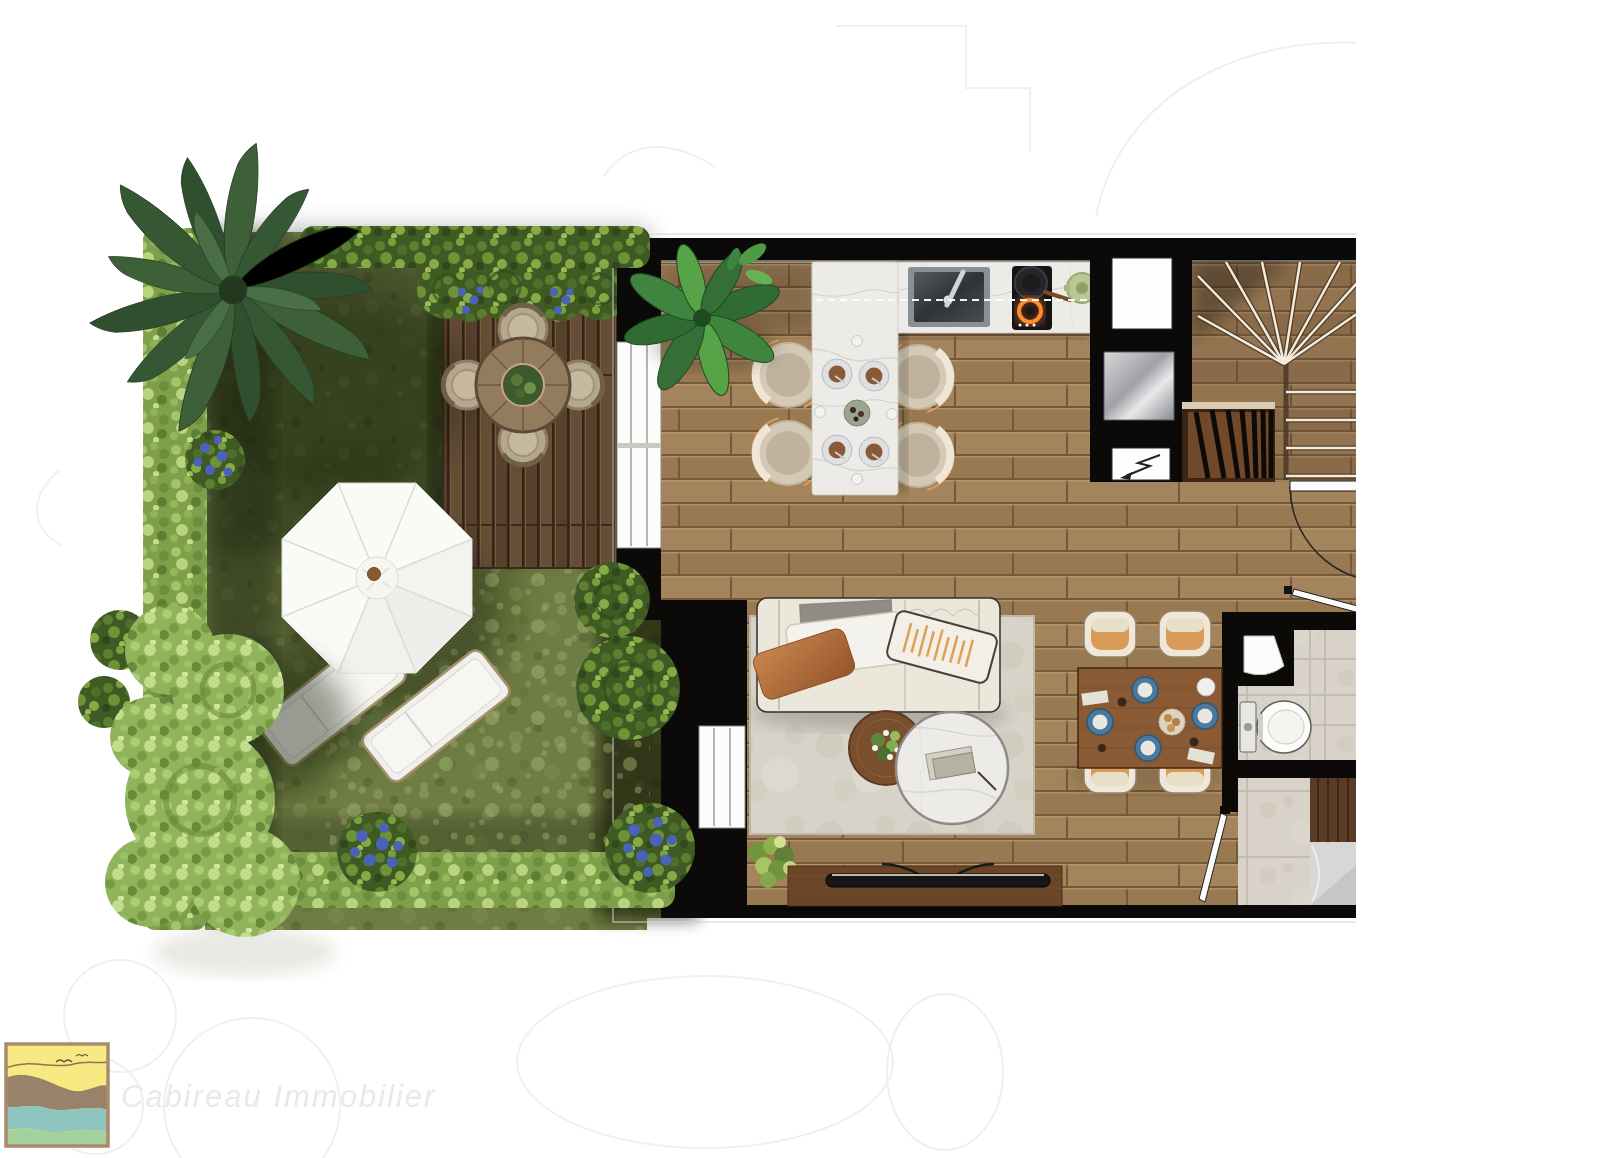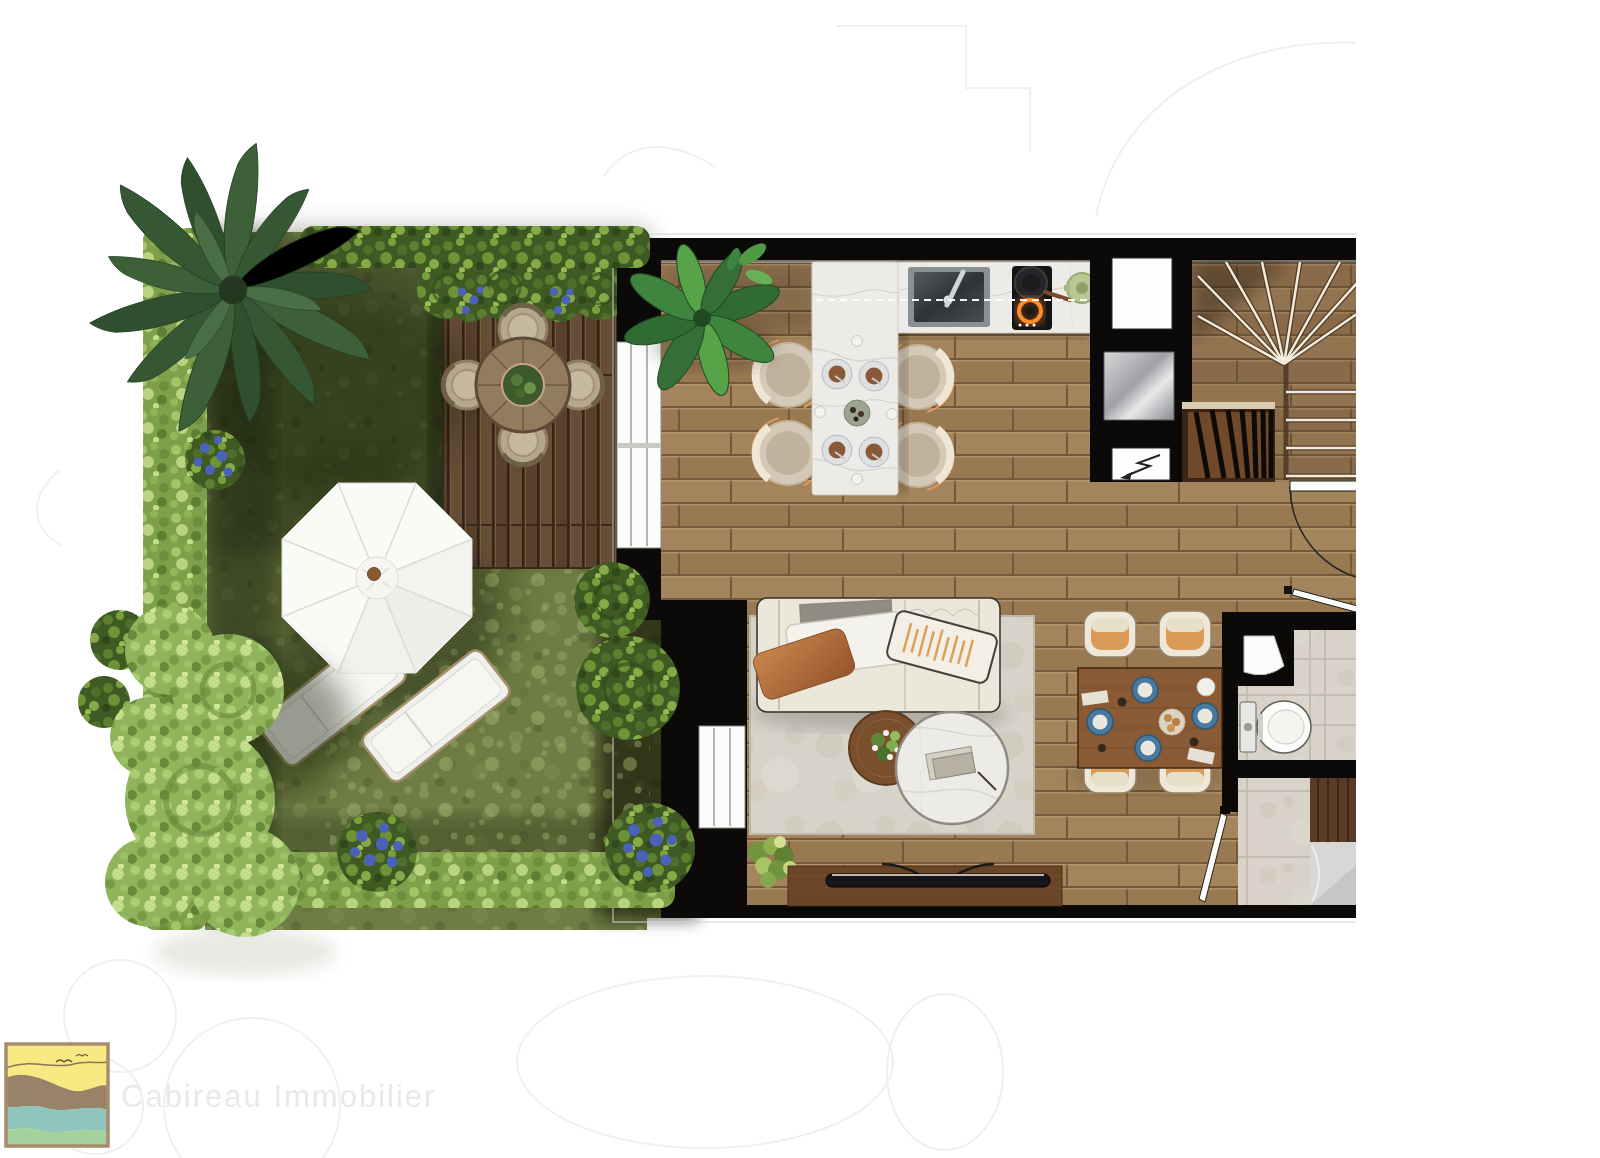--- a/index.html
+++ b/index.html
@@ -1,17 +1,17 @@
 <!DOCTYPE html>
 <html><head>
 <meta charset="utf-8">
 <style>
   html,body{margin:0;padding:0;background:#ffffff;}
   .stage{position:relative;width:1356px;height:1158px;background:#ffffff;overflow:hidden;
-         font-family:"Liberation Sans", sans-serif;}
+         font-family:"Liberation Sans", sans-serif;font-style:italic;}
   .stage svg{position:absolute;left:0;top:0;}
   .watermark{position:absolute;left:121px;top:1079px;font-size:31px;letter-spacing:2px;
              color:#e9e9e6;font-weight:400;user-select:none;}
 </style>
 </head>
 <body>
 
 <div class="stage">
 <svg width="1600" height="1158" viewBox="0 0 1600 1158">
 <defs>

